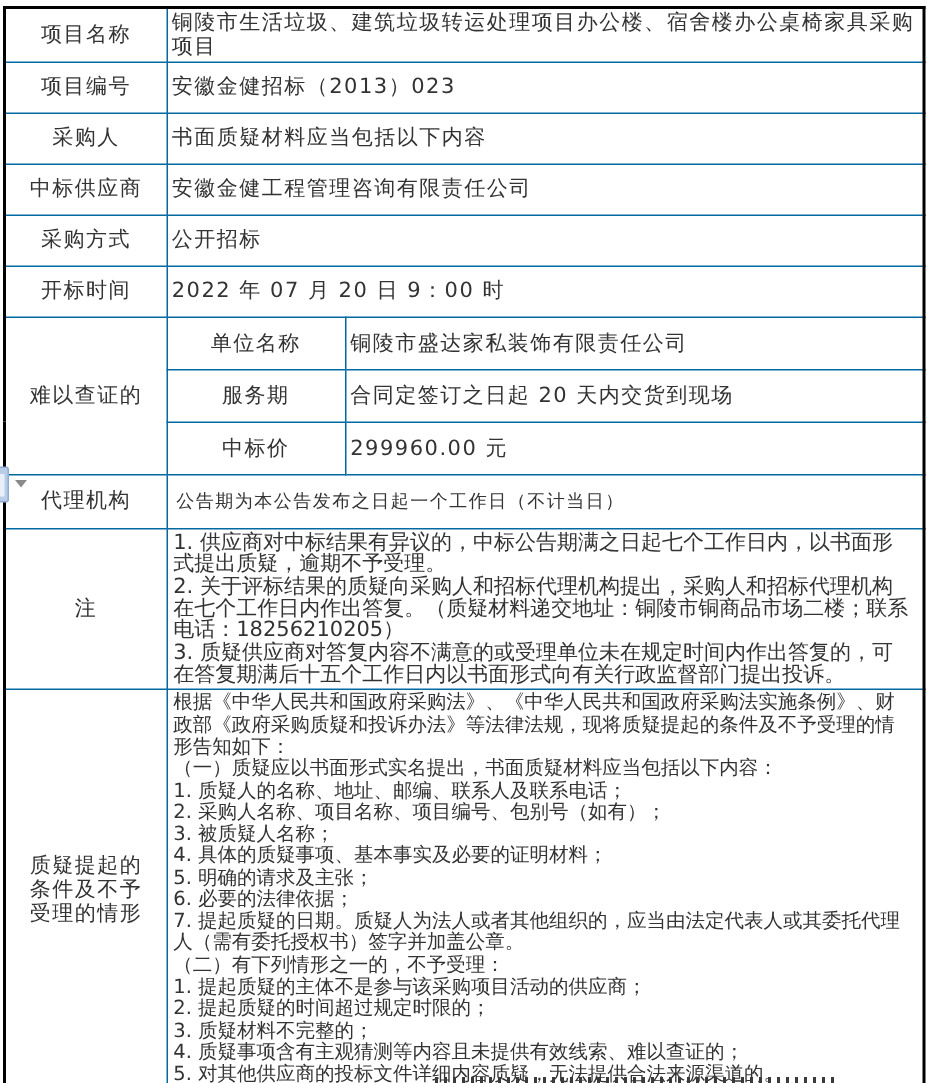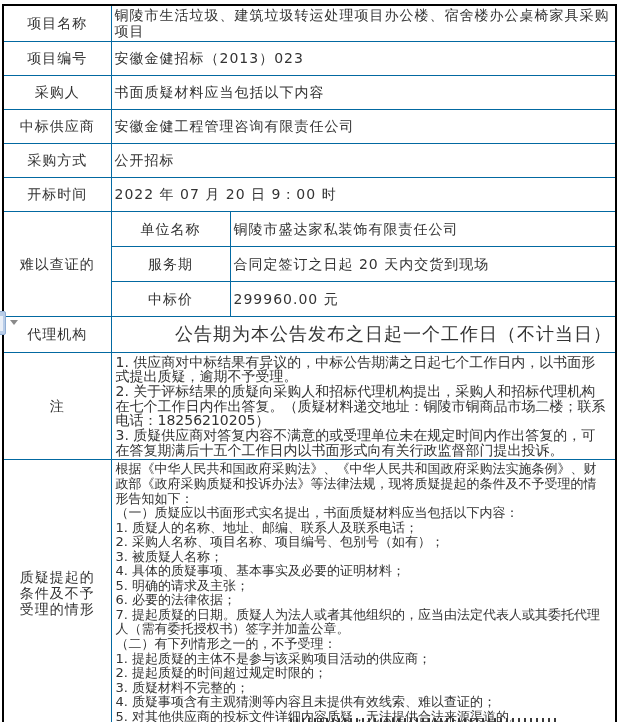--- a/index.html
+++ b/index.html
@@ -21,22 +21,22 @@
   td.lbl{
     text-align:center;vertical-align:middle;
     font-size:14px;line-height:16px;letter-spacing:1px;
   }
   td.lbl-wrap{padding:0 12px;}
   td.val{
     vertical-align:middle;
     font-size:14px;line-height:16px;letter-spacing:1px;
   }
   td.val-left{
-    text-align:right;vertical-align:middle;
-    font-size:18px;line-height:16px;padding-left:25px;letter-spacing:1px;
+    text-align:left;vertical-align:middle;
+    font-size:12px;line-height:16px;padding-left:6px;letter-spacing:1px;
   }
   td.text-block{
     text-align:left;vertical-align:middle;
     white-space:pre-line;
     padding:2px 6px 2px 4px;
   }
   td.note-block{font-size:14px;line-height:14.7px;}
   td.query-block{font-size:13px;line-height:14.55px;}
   .r-title{height:36px;}
   .r-single{height:34px;}

